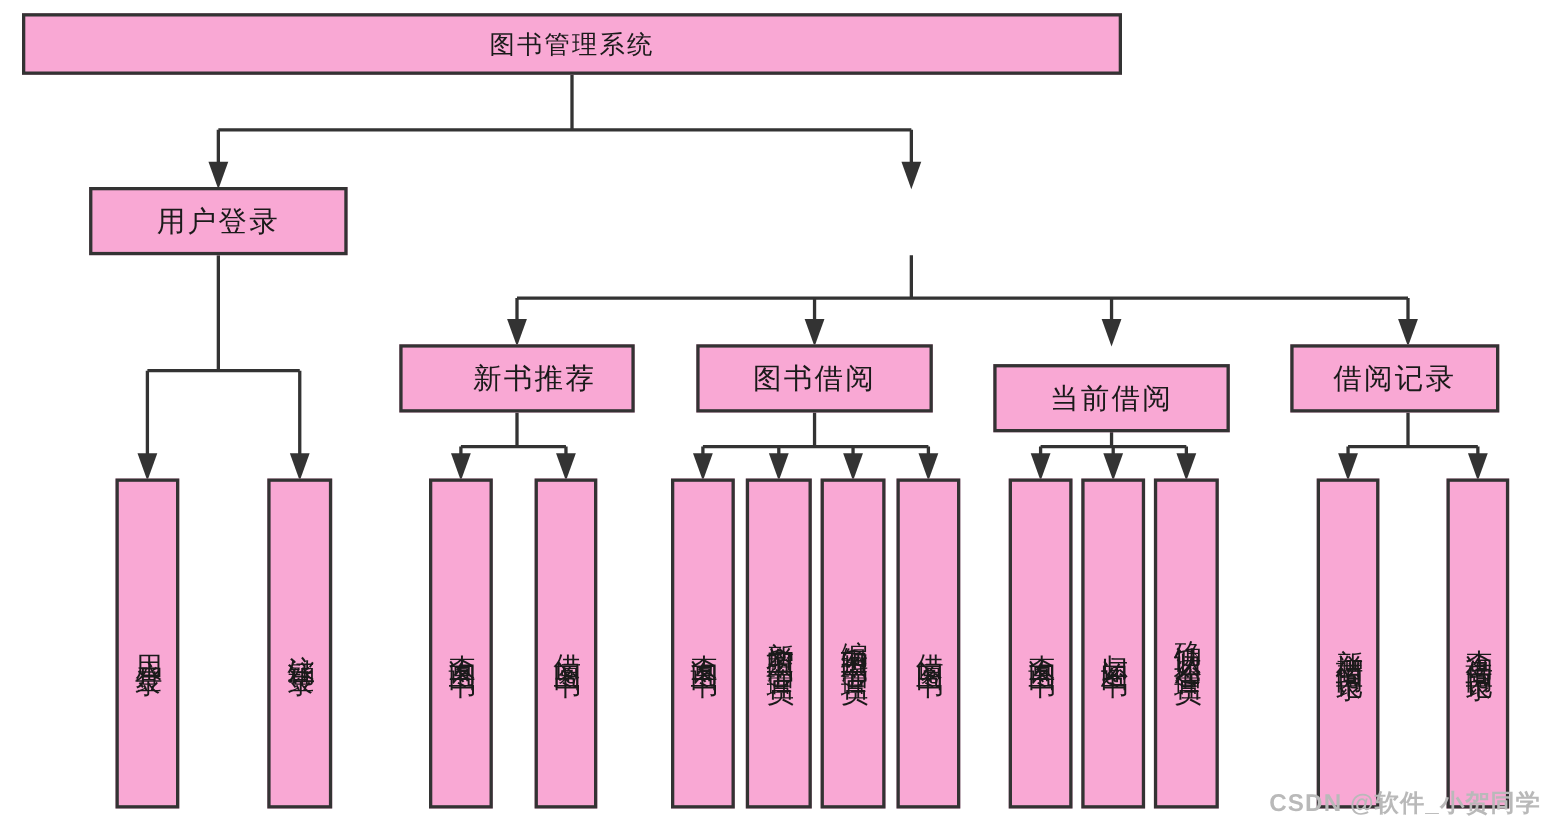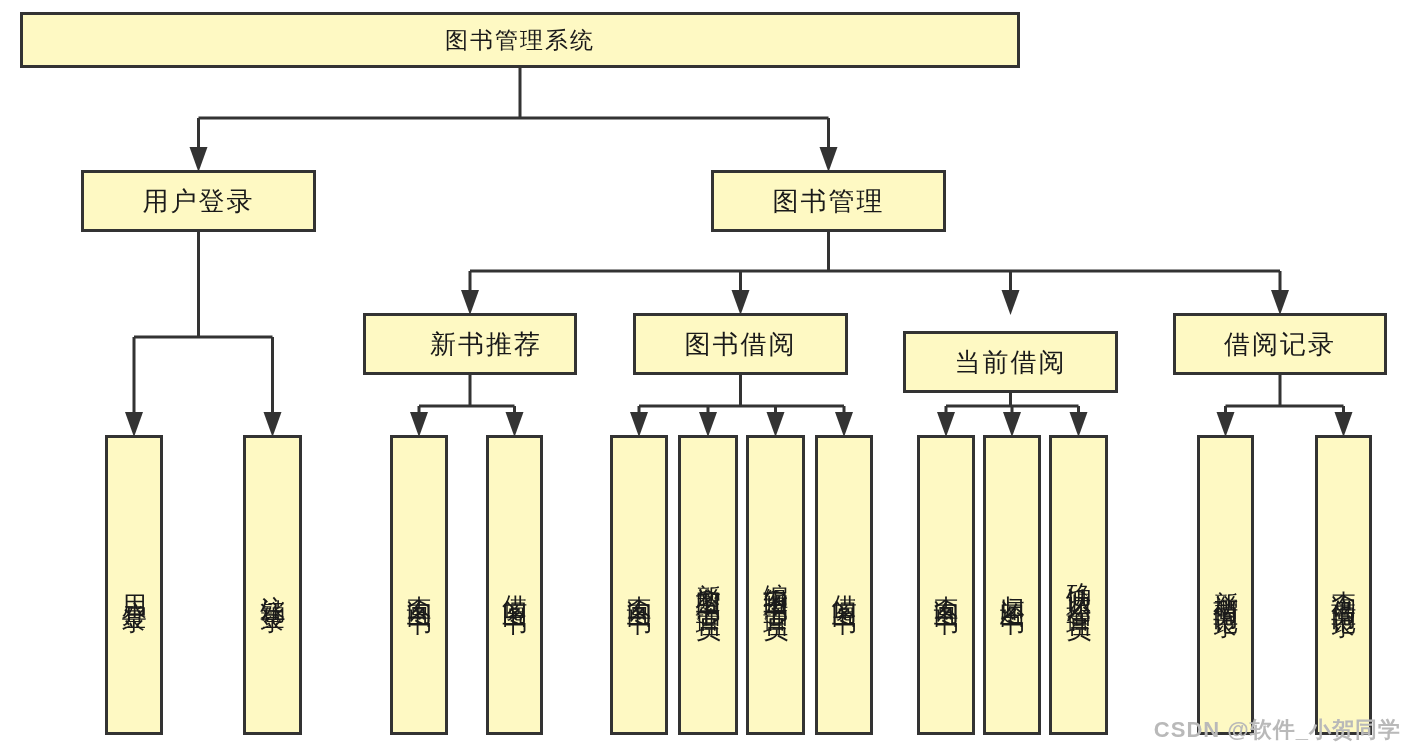--- a/index.html
+++ b/index.html
@@ -9,21 +9,21 @@
     height:747px;
     background:#ffffff;
     overflow:hidden;
     font-family:"Liberation Sans","DejaVu Sans",sans-serif;
   }
   #edges-svg{position:absolute;left:0;top:0;z-index:0;}
   .node{
     position:absolute;
     box-sizing:border-box;
     border:3px solid #333333;
-    background:#fef9c3;
+    background:#f9a8d4;
     display:flex;
     align-items:center;
     justify-content:center;
     color:#1a1a1a;
     z-index:1;
     text-align:center;
   }
   .lv1{font-size:23px;letter-spacing:2px;}
   .lv2{font-size:26px;letter-spacing:2px;}
   .lv3{font-size:26px;letter-spacing:2px;}
@@ -79,33 +79,30 @@
       <polygon points="1334.5,412 1352.5,412 1343.5,437" fill="#333333"></polygon>
     </svg>
 
   <div class="watermark">CSDN @软件_小贺同学</div>
 <div class="node lv1" style="left: 20px; top: 12px; width: 1000px; height: 56px;">
       <span>图书管理系统</span>
     </div>
     <div class="node lv2" style="left: 81px; top: 170px; width: 235px; height: 62px;">
       <span>用户登录</span>
     </div>
-    <div class="node lv2" style="left: 711px; top: 170px; width: 235px; height: 62px;">
-      <span>图书管理</span>
-    </div>
     <div class="node lv3" style="left: 363px; top: 313px; width: 214px; height: 62px; padding-left: 32px;">
       <span>新书推荐</span>
     </div>
     <div class="node lv3" style="left: 633px; top: 313px; width: 215px; height: 62px; text-align: center;">
       <span>图书借阅</span>
     </div>
     <div class="node lv3" style="left: 903px; top: 313px; width: 215px; height: 62px; margin-top: 18px;">
       <span>当前借阅</span>
     </div>
-    <div class="node lv3" style="left: 1173px; top: 313px; width: 214px; height: 62px;">
+    <div class="node lv3" style="left: 1173px; top: 313px; width: 190px; height: 62px;">
       <span>借阅记录</span>
     </div>
     <div class="node lv3 vertical" style="left: 105px; top: 435px; width: 58px; height: 300px;">
       <span>用户登录</span>
     </div>
     <div class="node lv3 vertical" style="left: 243px; top: 435px; width: 59px; height: 300px;">
       <span>注销登录</span>
     </div>
     <div class="node lv3 vertical" style="left: 390px; top: 435px; width: 58px; height: 300px;">
       <span>查询图书</span>

